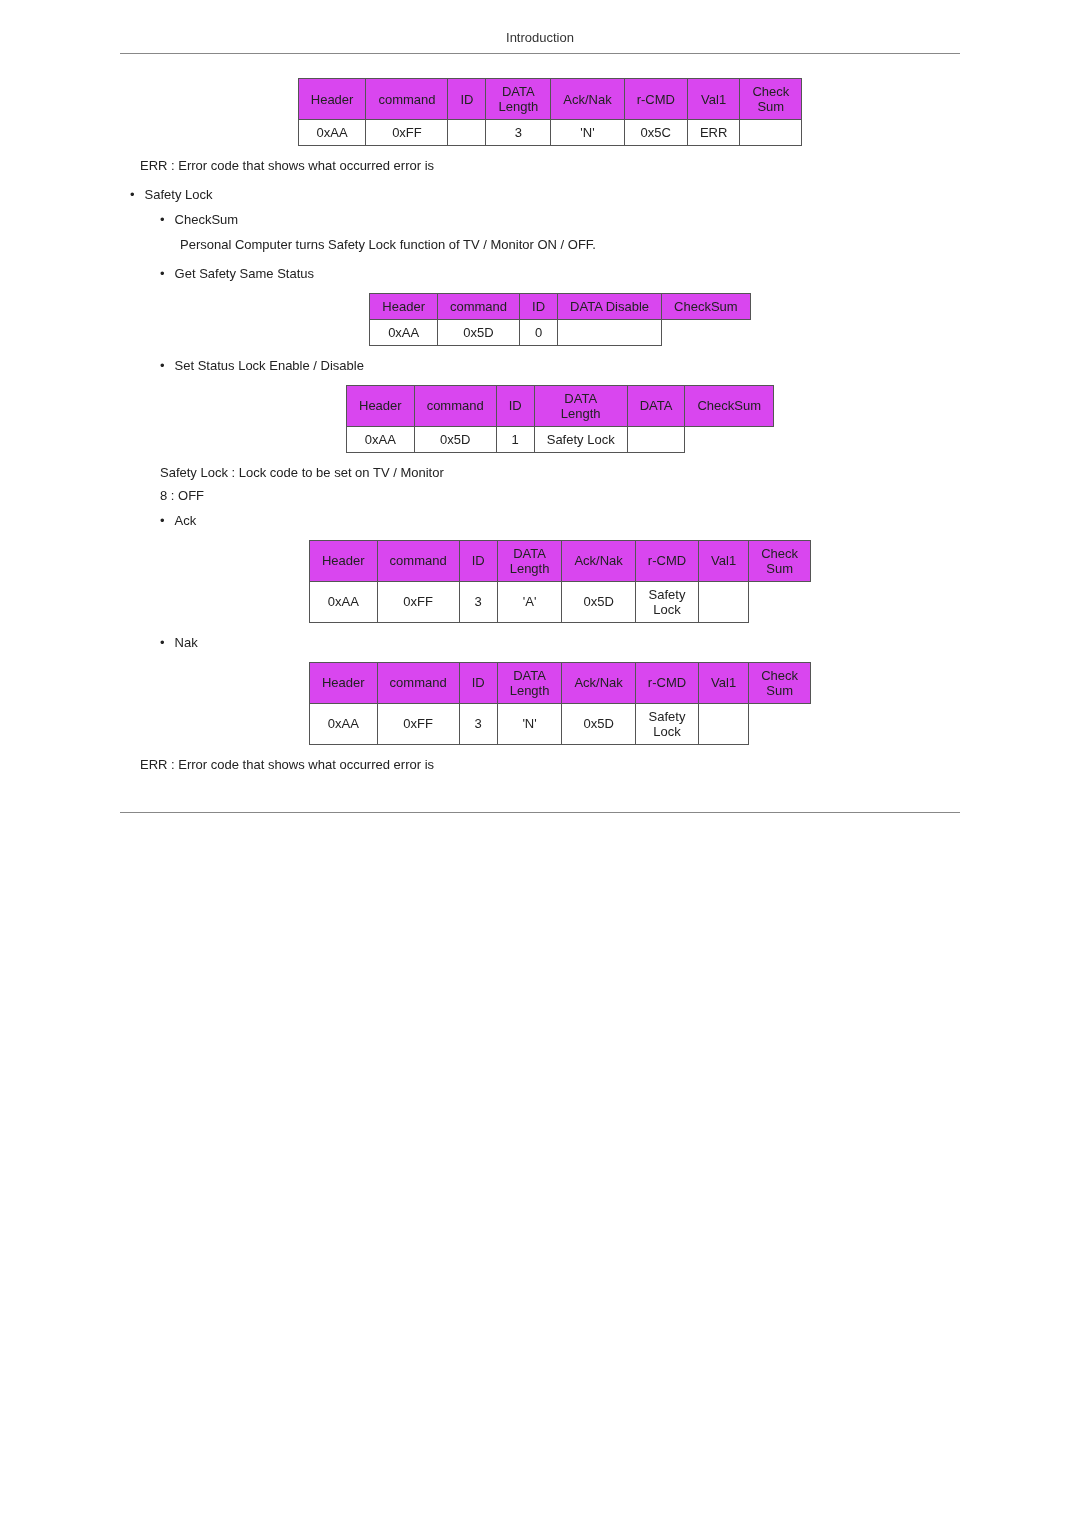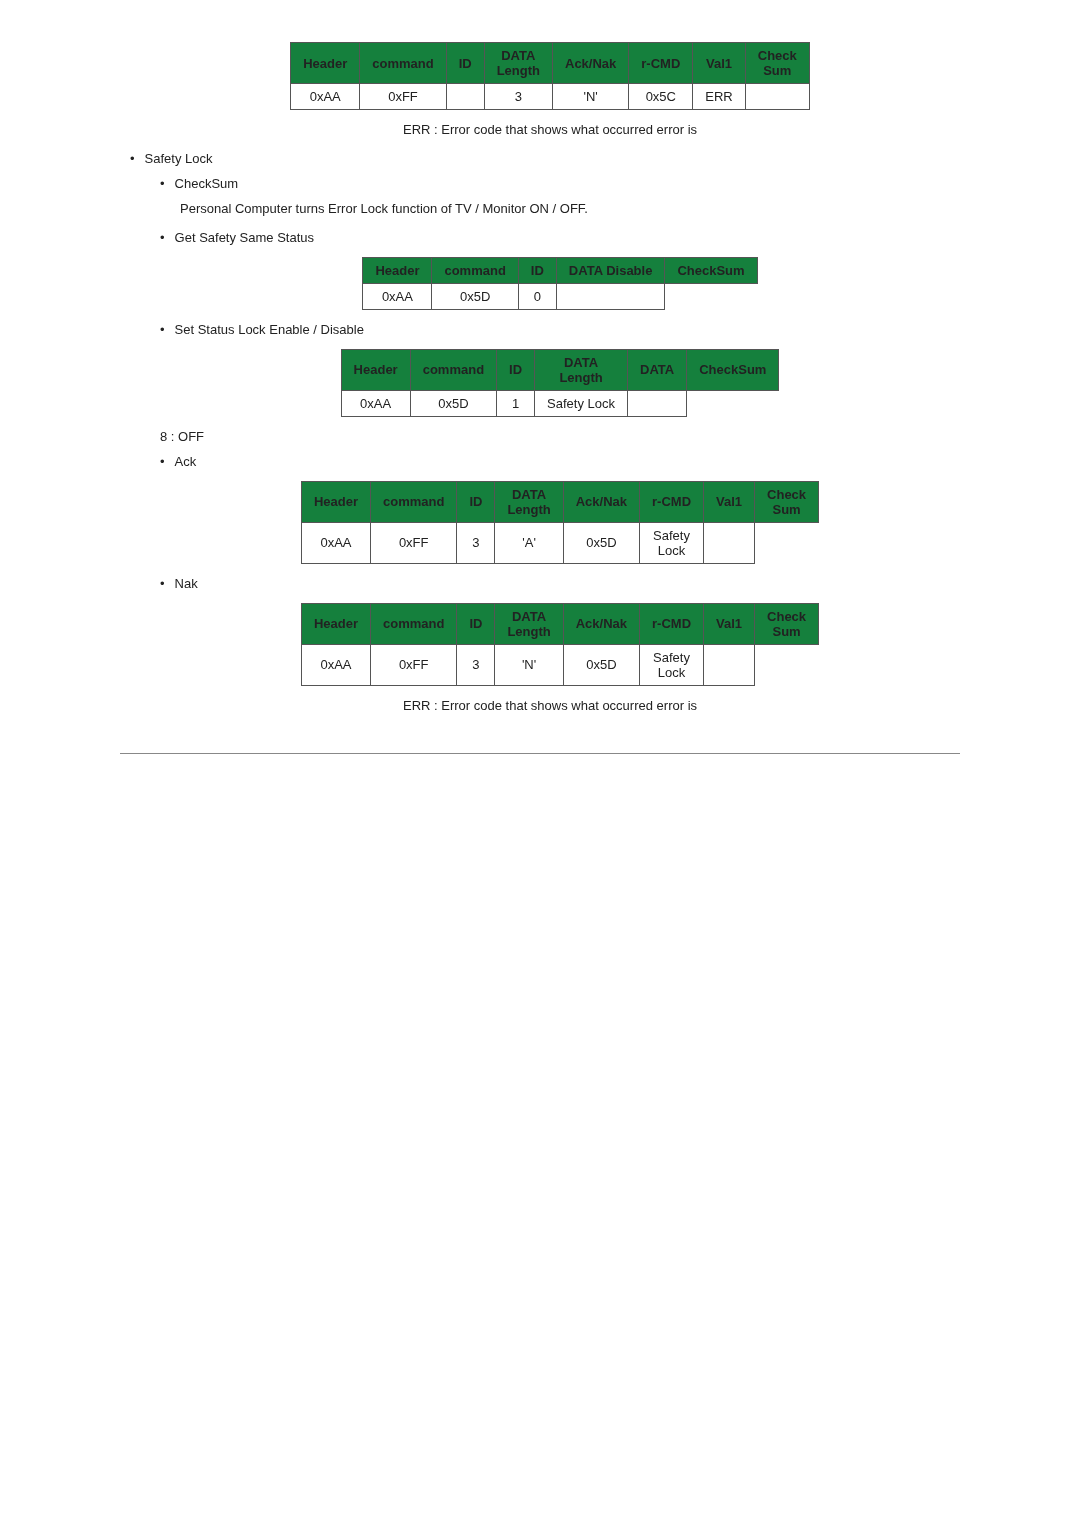--- a/index.html
+++ b/index.html
@@ -43,27 +43,26 @@
       margin: 10px auto;
     }
     table td, table th {
       border: 1px solid #555;
       padding: 5px 12px;
       text-align: center;
       font-size: 13px;
       white-space: nowrap;
     }
     table th {
-      font-weight: bold;
-      background: #15803d;
+      font-weight: normal;
+      background: #d946ef;
     }
     .note-text {
       font-size: 13px;
       margin: 8px 0 8px 20px;
-      text-align: center;
     }
     .bullet-l1 {
       display: flex;
       align-items: flex-start;
       margin: 14px 0 4px 10px;
       font-size: 13px;
     }
     .bullet-l1 .bullet-mark {
       margin-right: 10px;
       flex-shrink: 0;
@@ -92,20 +91,23 @@
     }
     .table-wrap-center {
       margin: 12px 0 12px 20px;
     }
   </style>
 </head>
 <body>
 
 <div class="page">
 
+  <div class="page-header">
+    <span>Introduction</span>
+  </div>
 
   <div class="table-wrap-center">
     <table>
       <thead>
         <tr>
           <th>Header</th>
           <th>command</th>
           <th>ID</th>
           <th>DATA<br>Length</th>
           <th>Ack/Nak</th>
@@ -134,21 +136,21 @@
   <div class="bullet-l1">
     <span class="bullet-mark">•</span>
     <span>Safety Lock</span>
   </div>
 
   <div class="bullet-l2">
     <span class="bullet-mark">•</span>
     <span>CheckSum</span>
   </div>
 
-  <div class="para">Personal Computer turns Error Lock function of TV / Monitor ON / OFF.</div>
+  <div class="para">Personal Computer turns Safety Lock function of TV / Monitor ON / OFF.</div>
 
   <div class="bullet-l2">
     <span class="bullet-mark">•</span>
     <span>Get Safety Same Status</span>
   </div>
 
   <div class="table-wrap">
     <table>
       <thead>
         <tr>
@@ -192,20 +194,21 @@
           <td>0xAA</td>
           <td>0x5D</td>
           <td>1</td>
           <td>Safety Lock</td>
           <td></td>
         </tr>
       </tbody>
     </table>
   </div>
 
+  <div class="indent-para">Safety Lock : Lock code to be set on TV / Monitor</div>
   <div class="indent-para">8 : OFF</div>
 
   <div class="bullet-l2">
     <span class="bullet-mark">•</span>
     <span>Ack</span>
   </div>
 
   <div class="table-wrap">
     <table>
       <thead>

